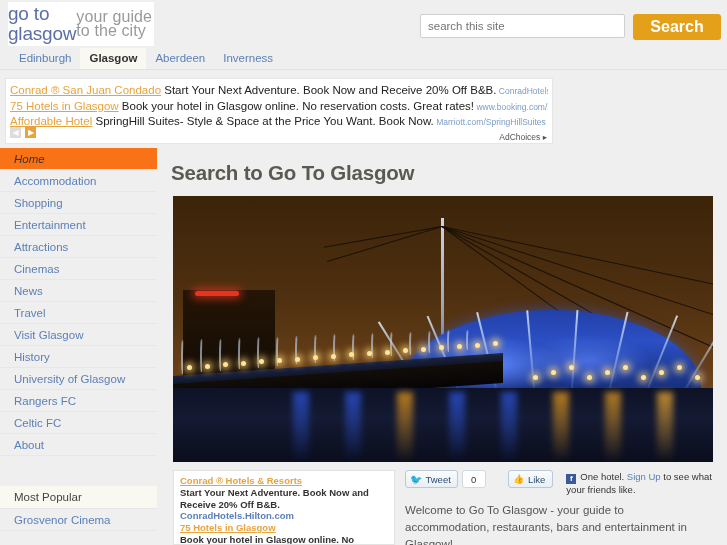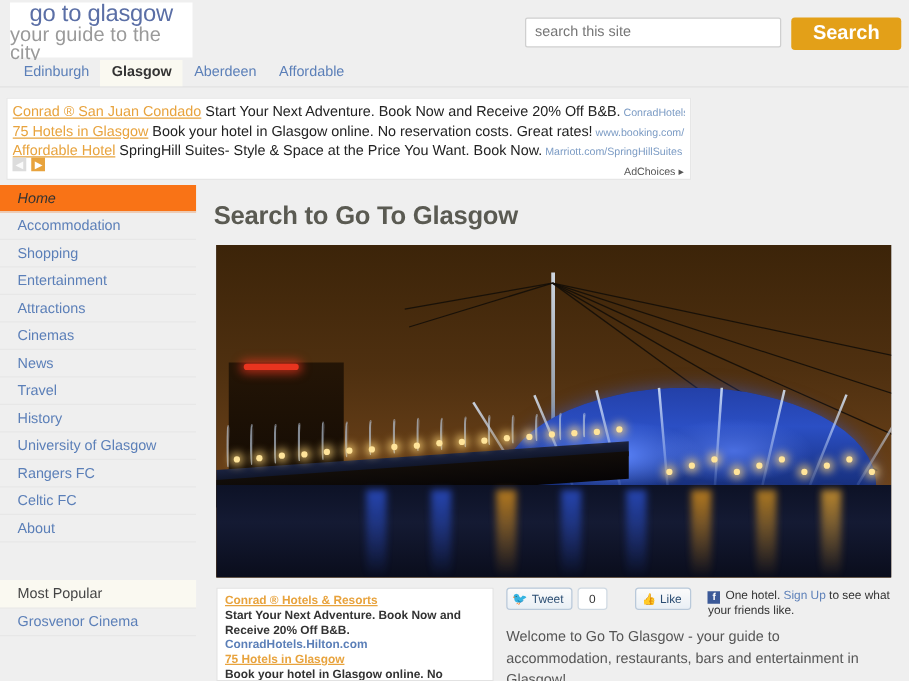--- a/index.html
+++ b/index.html
@@ -12,22 +12,22 @@
     font-family: "Liberation Sans", sans-serif;
   }
   #page { position: relative; width: 727px; height: 545px; background: #efefef; }
 
   
   .header { position: relative; height: 48px; background: #efefef; }
   .logo-box {
     position: absolute; left: 8px; top: 2px;
     width: 146px; height: 44px;
     background: #ffffff;
-    display: flex; flex-direction: column;
-    align-items: center; justify-content: flex-start;
+    display: flex; flex-direction: row;
+    align-items: center; justify-content: flex-end;
   }
   .logo-main {
     font-size: 19px; color: #5b6fa6; font-weight: 400;
     letter-spacing: -0.2px; line-height: 20px;
   }
   .logo-sub {
     font-size: 16px; color: #9a9a9a; line-height: 14px;
     letter-spacing: 0.1px;
   }
 
@@ -263,21 +263,21 @@
     <div class="logo-box">
       <div class="logo-main">go to glasgow</div>
       <div class="logo-sub">your guide to the city</div>
     </div>
     <div class="search-wrap">
       <input class="search-input" type="text" placeholder="search this site" style="">
       <button class="search-btn">Search</button>
     </div>
   </div>
 
-  <div class="citytabs" id="citytabs"><div class="citytab">Edinburgh</div><div class="citytab active">Glasgow</div><div class="citytab">Aberdeen</div><div class="citytab">Affordable</div></div>
+  <div class="citytabs" id="citytabs"><div class="citytab">Edinburgh</div><div class="citytab active">Glasgow</div><div class="citytab">Aberdeen</div><div class="citytab">Inverness</div></div>
 
   <div class="topad">
     <div id="topadrows">
         <div class="adrow"><span class="adtitle">Conrad ® San Juan Condado</span><span class="addesc"> Start Your Next Adventure. Book Now and Receive 20% Off B&amp;B.</span><span class="adurl"> ConradHotels.Hilton..</span></div>
         <div class="adrow"><span class="adtitle">75 Hotels in Glasgow</span><span class="addesc"> Book your hotel in Glasgow online. No reservation costs. Great rates!</span><span class="adurl"> www.booking.com/Hotels-...</span></div>
         <div class="adrow"><span class="adtitle">Affordable Hotel</span><span class="addesc"> SpringHill Suites- Style &amp; Space at the Price You Want. Book Now.</span><span class="adurl"> Marriott.com/SpringHillSuites</span></div>
       </div>
     <div class="adnav">
       <span class="arrowbtn prev">◀</span>
       <span class="arrowbtn next">▶</span>
@@ -291,20 +291,21 @@
   <div class="sidebar">
     <div id="navlist">
         <div class="nav-item active">Home</div>
         <div class="nav-item">Accommodation</div>
         <div class="nav-item">Shopping</div>
         <div class="nav-item">Entertainment</div>
         <div class="nav-item">Attractions</div>
         <div class="nav-item">Cinemas</div>
         <div class="nav-item">News</div>
         <div class="nav-item">Travel</div>
+        <div class="nav-item">Visit Glasgow</div>
         <div class="nav-item">History</div>
         <div class="nav-item">University of Glasgow</div>
         <div class="nav-item">Rangers FC</div>
         <div class="nav-item">Celtic FC</div>
         <div class="nav-item">About</div>
       </div>
     <div class="sidebar-sep"></div>
     <div class="sidebar-head">Most Popular</div>
     <div id="popularlist">
         <div class="nav-item">Grosvenor Cinema</div>

